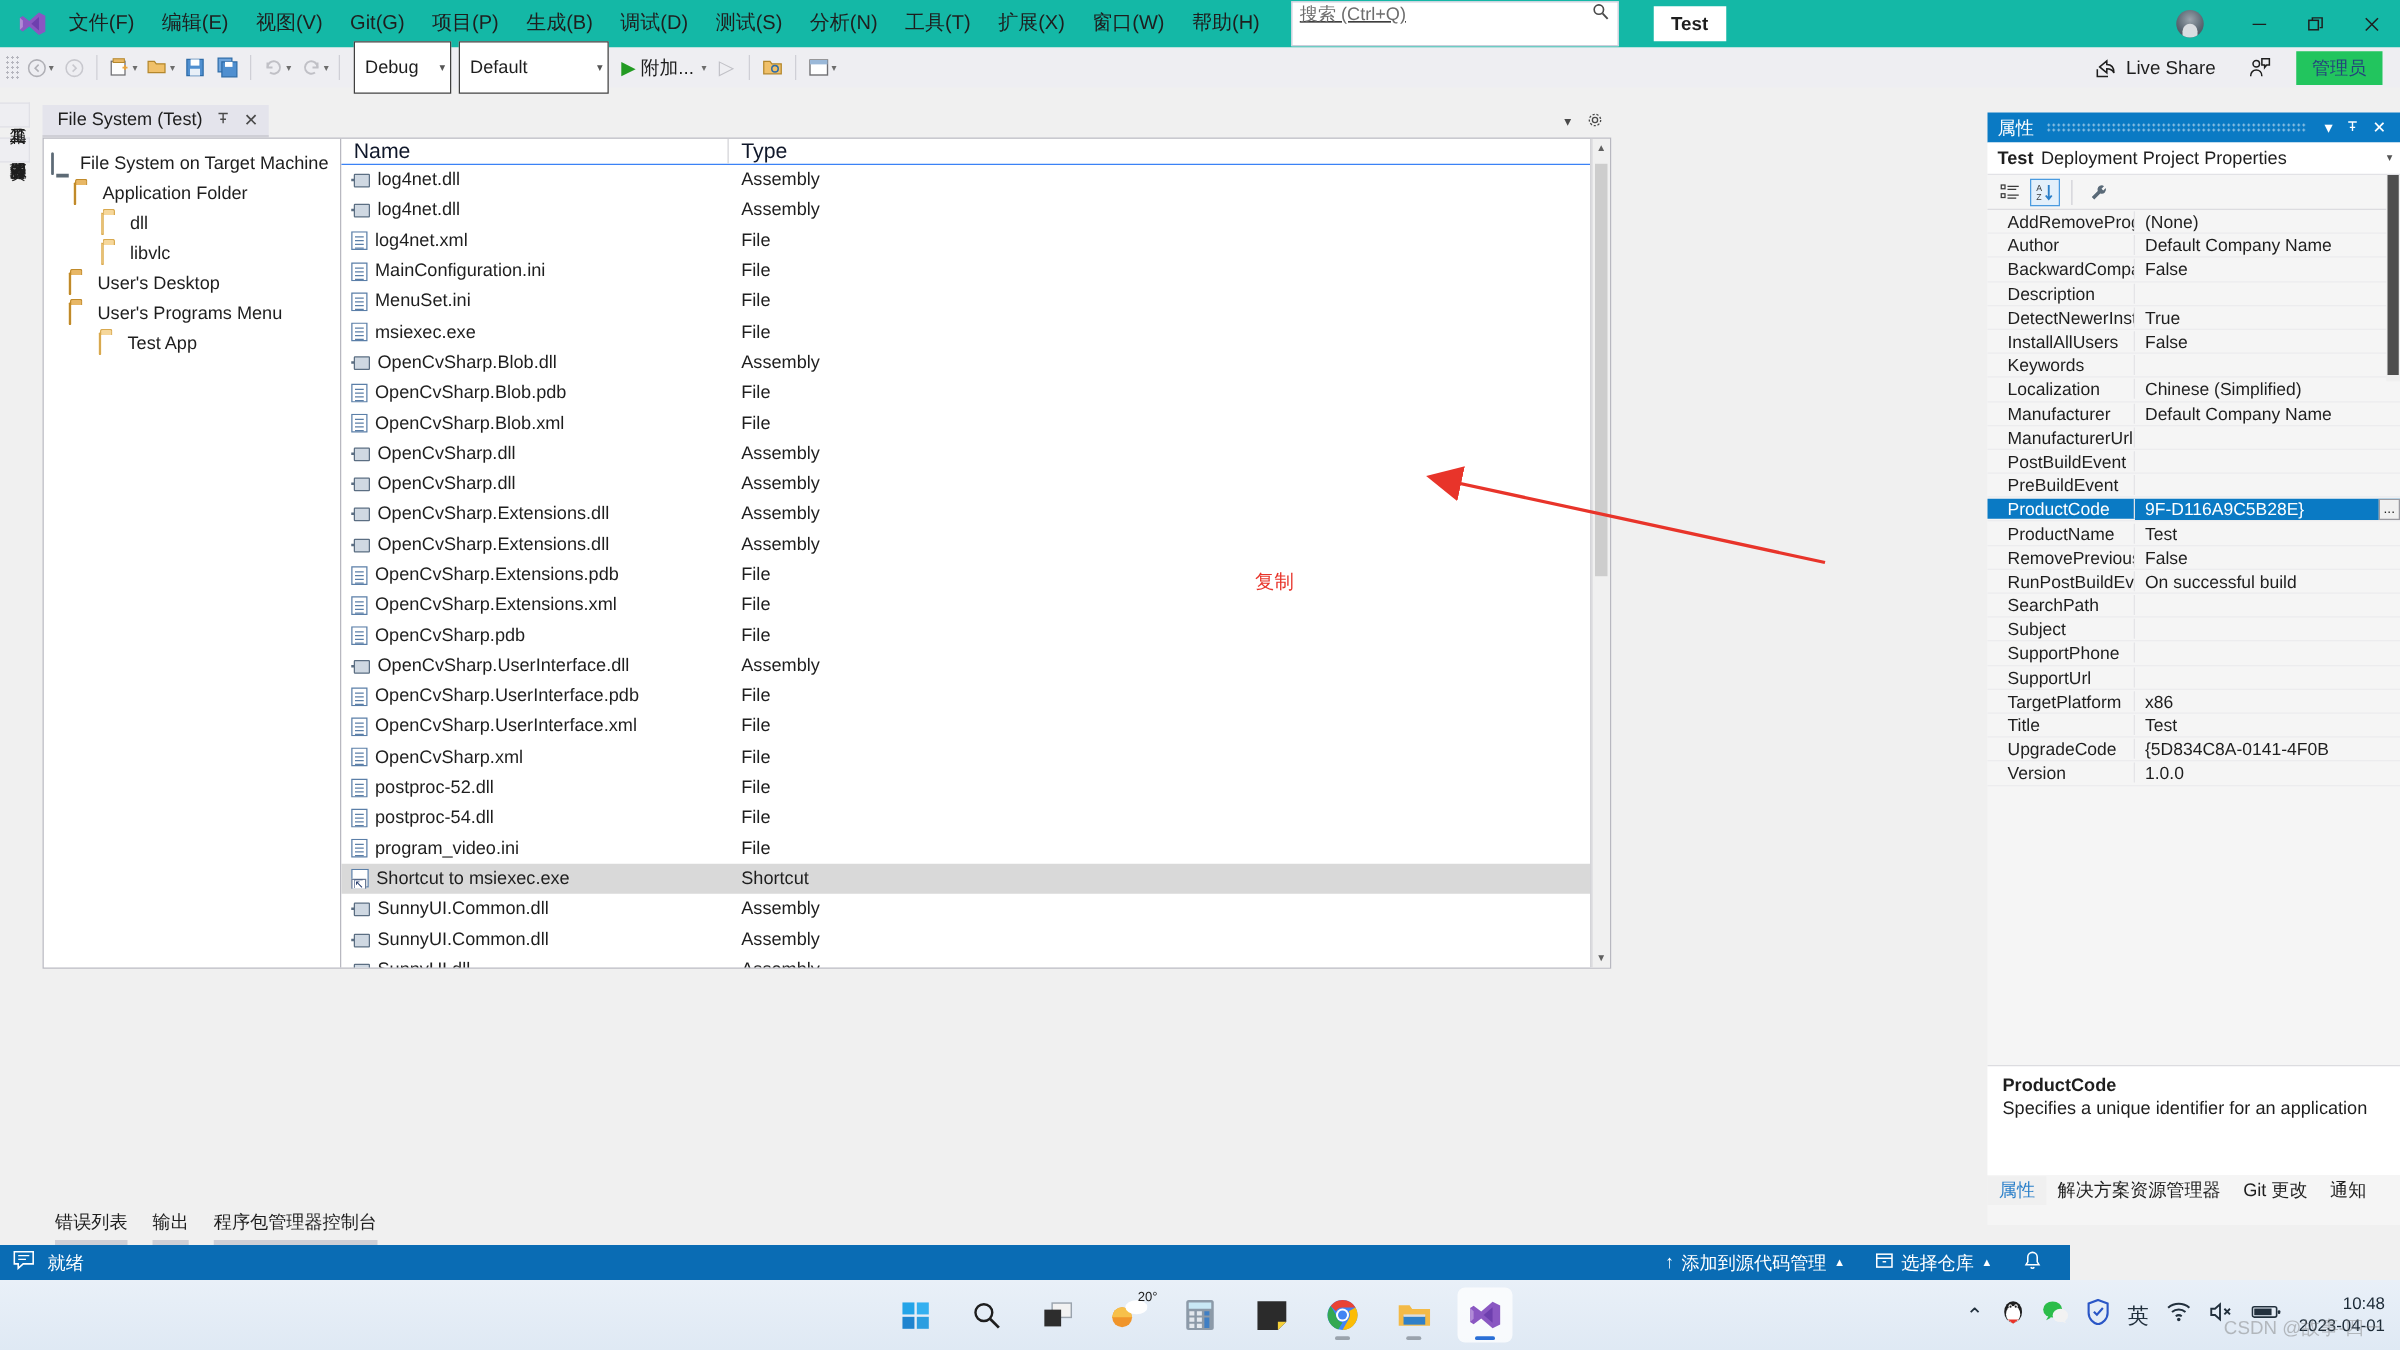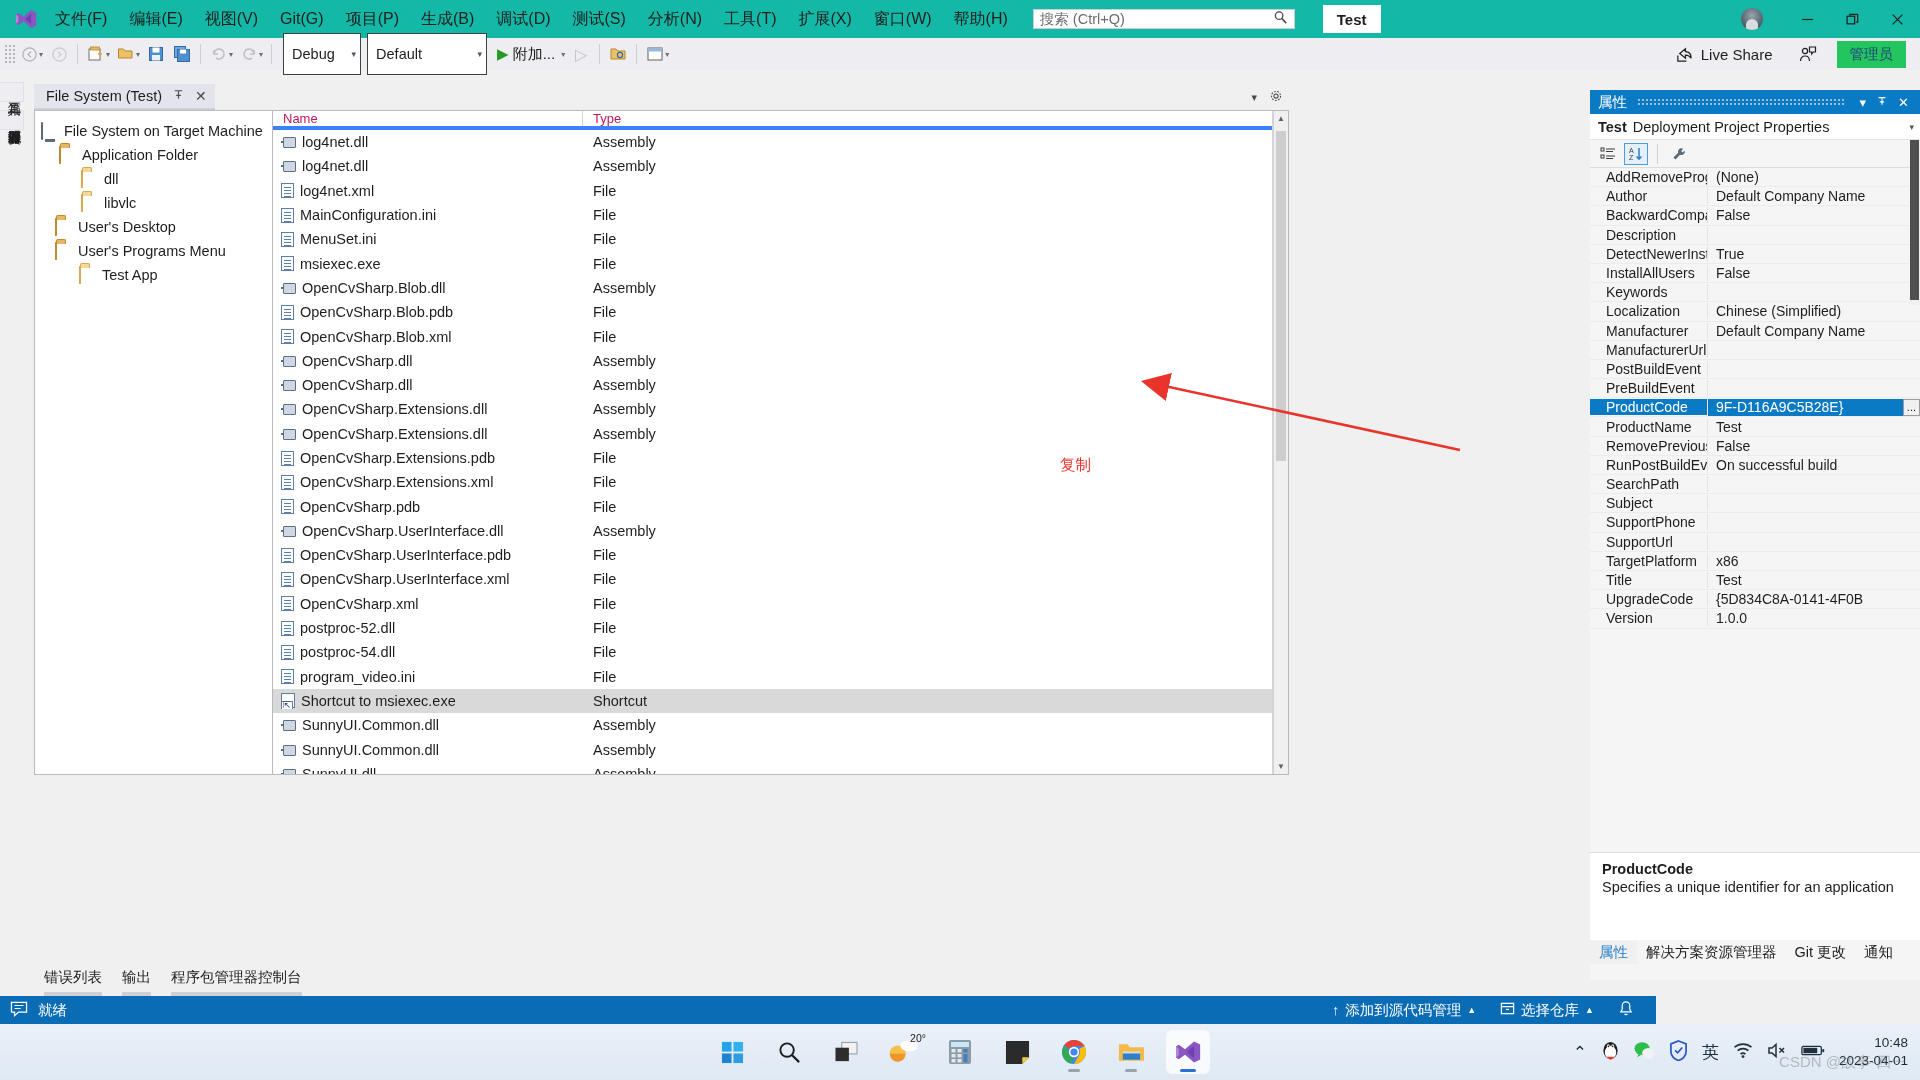--- a/index.html
+++ b/index.html
@@ -22,23 +22,23 @@
     width: 36px; height: 38px;
     display: flex; align-items: center; justify-content: center;
     margin-left: 8px;
   }
   .menu-items { display: flex; align-items: center; height: 38px; }
   .menu-item {
     font-size: 16px; color: #1e1e1e; padding: 0 11px; line-height: 38px;
     white-space: nowrap; cursor: default;
   }
   .search-box {
-    margin-left: 14px; width: 262px; height: 20px;
+    margin-left: 14px; width: 262px; height: 36px;
     background: #ffffff; border: 1px solid #cccedb;
-    display: flex; align-items: center; padding: 0 6px;
+    display: flex; align-items: flex-start; padding: 0 6px; text-decoration: underline;
   }
   .search-box .ph { font-size: 14.5px; color: #6d6d6d; flex: 1; }
   .tab-test {
     margin-left: 28px; background: #ffffff; height: 28px;
     display: flex; align-items: center; padding: 0 14px;
     font-size: 15px; font-weight: bold; color: #1e1e1e;
   }
   .titlebar-right {
     position: absolute; right: 0; top: 0; height: 38px;
     display: flex; align-items: center;
@@ -158,21 +158,21 @@
     width: 10px; height: 3px; background: #5d6a75;
   }
 
   .list-pane { flex: 1; display: flex; position: relative; overflow: hidden; }
   .grid {
     flex: 1; display: flex; flex-direction: column;
     border-right: 1px solid #d4d4d8;
   }
   .grid-head {
     display: flex; height: 24px; align-items: center;
-    font-size: 13px; color: #be185d; border-bottom: 4px solid #3b82f6;
+    font-size: 17px; color: #0f172a; border-bottom: 1px solid #3b82f6;
   }
   .col-name { width: 310px; padding-left: 10px; border-right: 1px solid #d4d4d8; }
   .col-type { flex: 1; padding-left: 10px; }
   .grow {
     display: flex; align-items: center; height: 24.3px;
     font-size: 14.5px; color: #1e1e1e;
   }
   .grow.sel { background: #d9d9d9; }
   .grow .ncell {
     width: 310px; display: flex; align-items: center; gap: 6px;
@@ -797,21 +797,21 @@
 </div>
 
 <svg style="position:absolute;left:1130px;top:370px;width:340px;height:120px;pointer-events:none">
   <defs>
     <marker id="ah" markerWidth="11" markerHeight="11" refX="9" refY="5.5" orient="auto">
       <path d="M0,0 L11,5.5 L0,11 z" fill="#e8342a"></path>
     </marker>
   </defs>
   <line x1="330" y1="80" x2="16" y2="12" stroke="#e8342a" stroke-width="2.6" marker-end="url(#ah)"></line>
 </svg>
-<div class="anno-label" style="left:1060px;top:455px">复制</div>
+<div class="anno-label" style="left:1004px;top:455px">复制</div>
 
 <div class="bdock">
   <div class="btab">
     <span>错误列表</span>
     <span class="underline"></span>
   </div>
   <div class="btab">
     <span>输出</span>
     <span class="underline"></span>
   </div>

